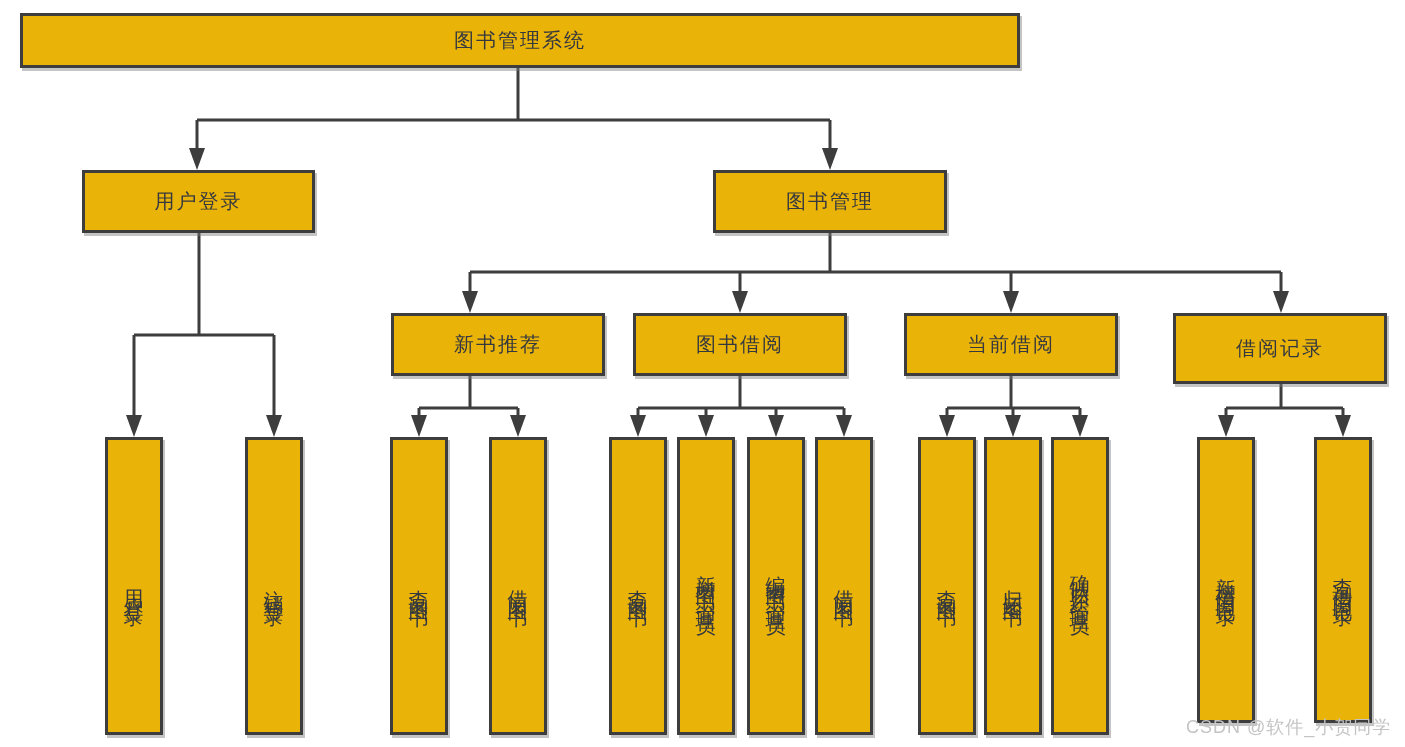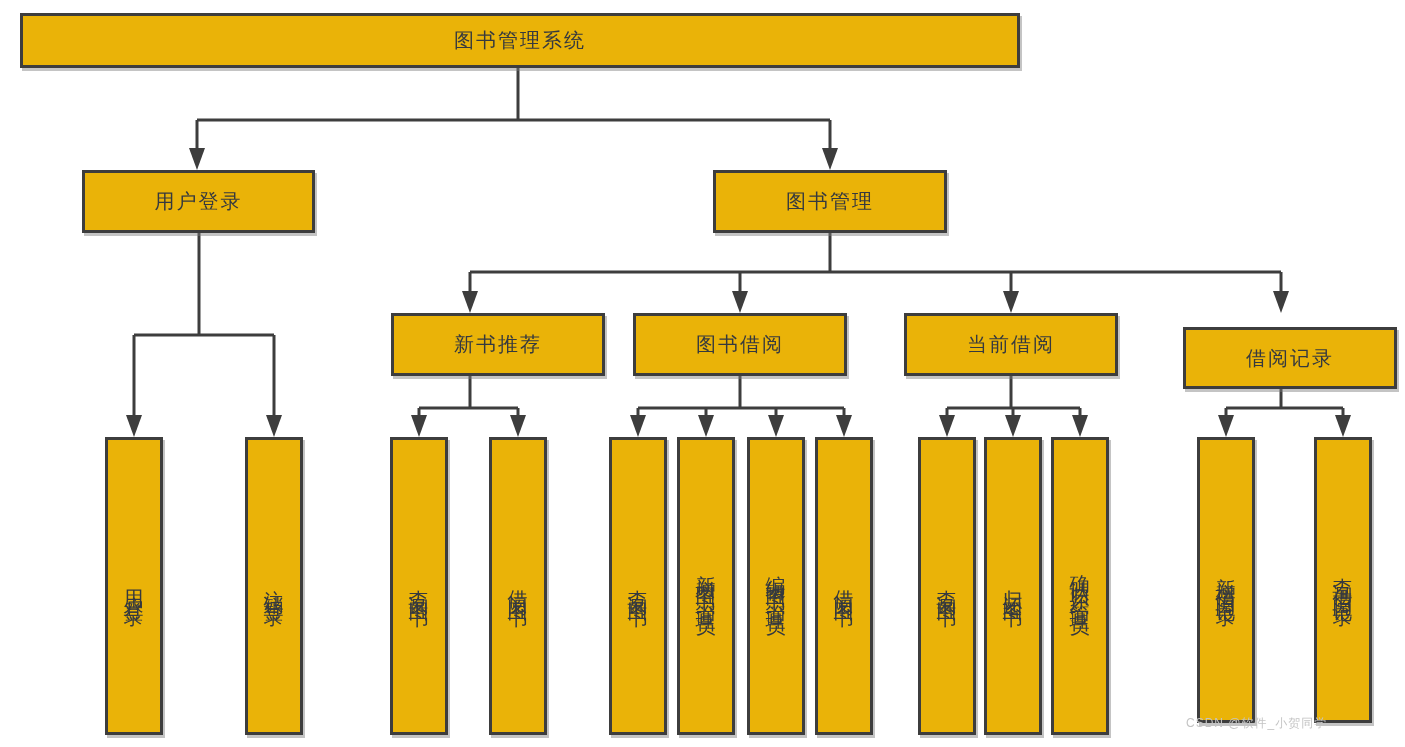--- a/index.html
+++ b/index.html
@@ -22,21 +22,21 @@
     writing-mode:vertical-rl;
     text-orientation:mixed;
     font-size:20px;
     letter-spacing:6px;
     line-height:1.1;
   }
   .watermark{
     position:absolute;
     left:1186px;top:715px;
     color:#c4c4c4;
-    font-size:12px;
+    font-size:18px;
     letter-spacing:1px;
     z-index:3;
     white-space:nowrap;
   }
 </style>
 </head>
 <body>
 
 <div class="canvas">
 
@@ -107,21 +107,21 @@
   </svg>
 
   <div class="node h" style="left:20px;top:13px;width:1000px;height:55px;">图书管理系统</div>
 
   <div class="node h" style="left:82px;top:170px;width:233px;height:63px;">用户登录</div>
   <div class="node h" style="left:713px;top:170px;width:234px;height:63px;">图书管理</div>
 
   <div class="node h" style="left:363px;top:313px;width:214px;height:63px;margin-left:28px;">新书推荐</div>
   <div class="node h" style="left:633px;top:313px;width:214px;height:63px;">图书借阅</div>
   <div class="node h" style="left:904px;top:313px;width:214px;height:63px;">当前借阅</div>
-  <div class="node h" style="left:1173px;top:327px;width:214px;height:62px;margin-left:10px;">借阅记录</div>
+  <div class="node h" style="left:1173px;top:313px;width:214px;height:71px;">借阅记录</div>
 
   <div class="node v" style="left:105px;top:437px;width:58px;height:298px;">用户登录</div>
   <div class="node v" style="left:245px;top:437px;width:58px;height:298px;">注销登录</div>
 
   <div class="node v" style="left:390px;top:437px;width:58px;height:298px;">查询图书</div>
   <div class="node v" style="left:489px;top:437px;width:58px;height:298px;">借阅图书</div>
 
   <div class="node v" style="left:609px;top:437px;width:58px;height:298px;">查询图书</div>
   <div class="node v" style="left:677px;top:437px;width:58px;height:298px;">新增图书（管理员）</div>
   <div class="node v" style="left:747px;top:437px;width:58px;height:298px;">编辑图书（管理员）</div>

